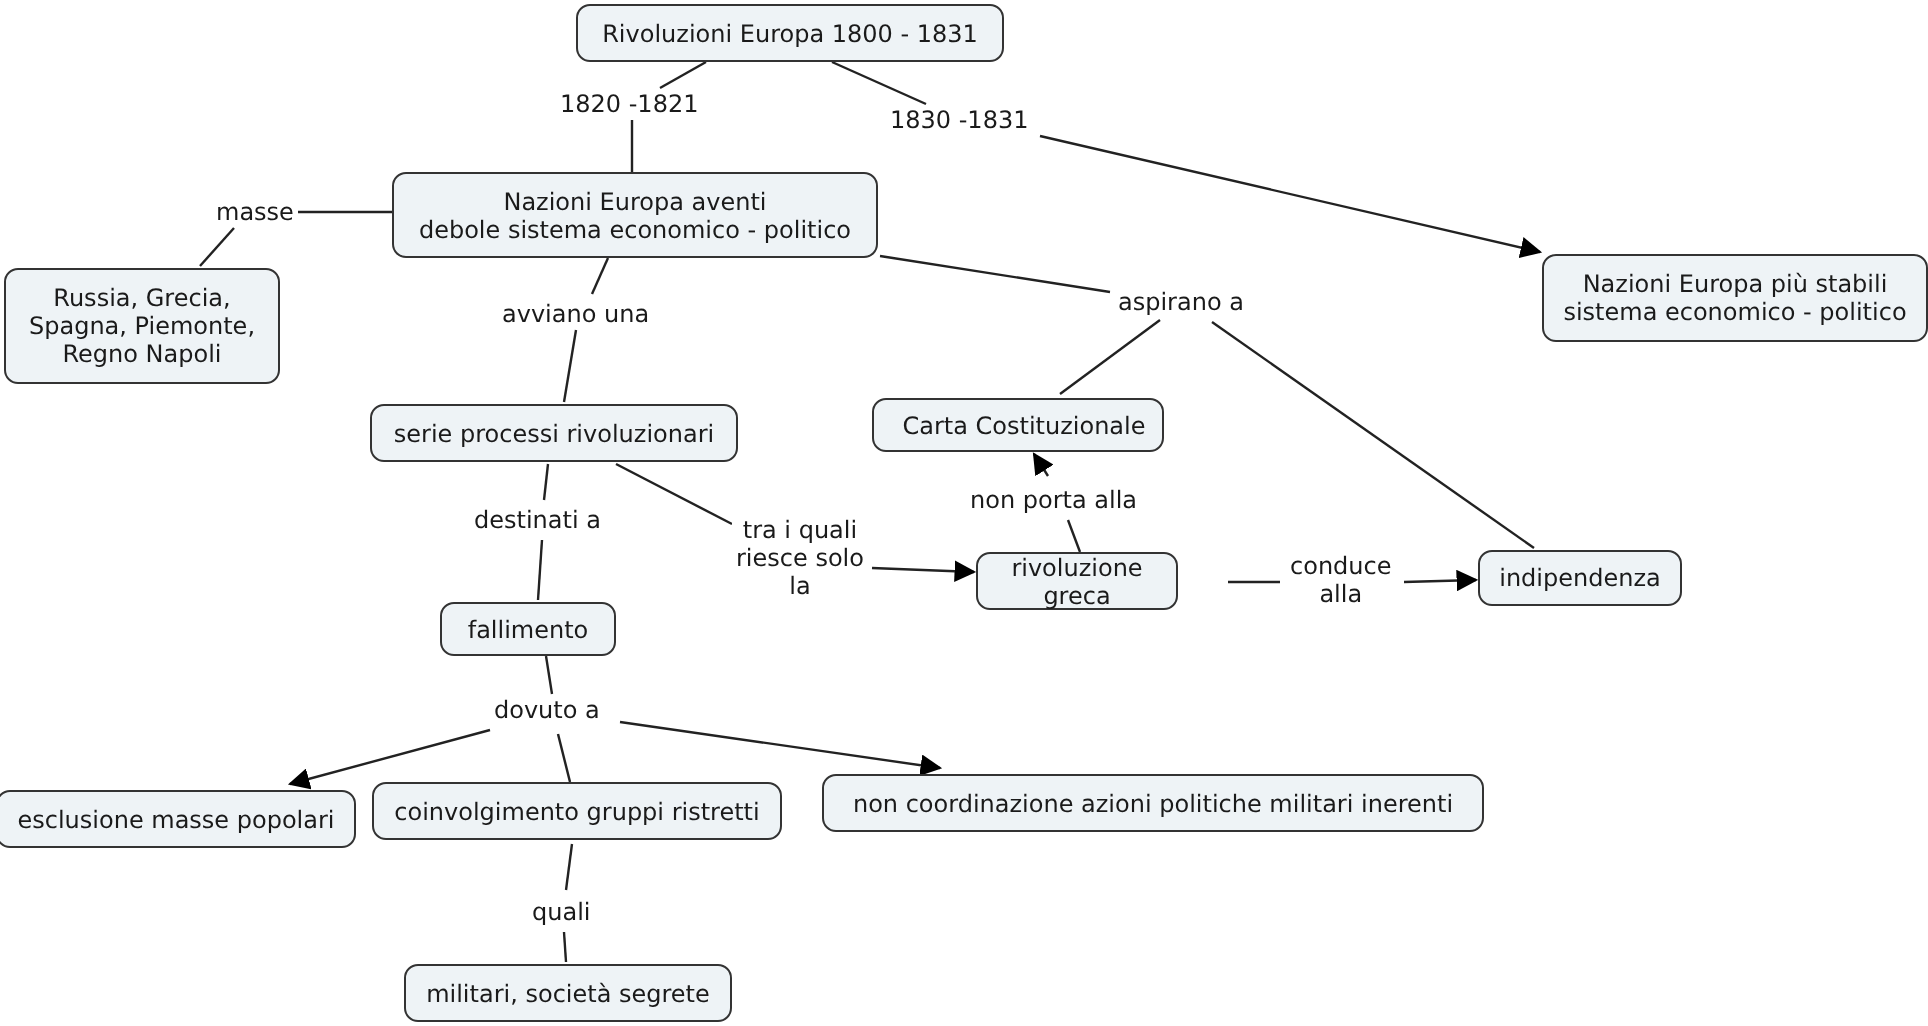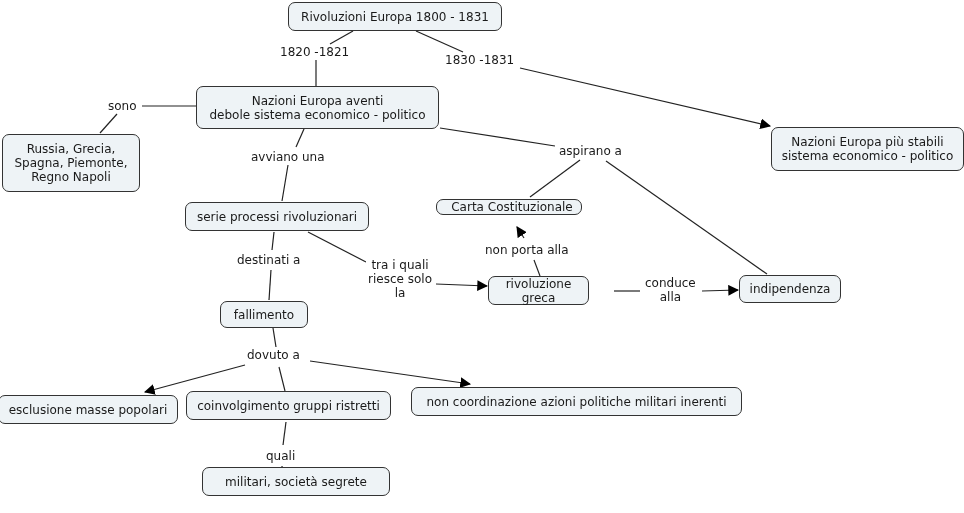--- a/index.html
+++ b/index.html
@@ -53,32 +53,32 @@
 
 <div class="node" style="left:288px; top:2px; width:214px; height:29px;">Rivoluzioni Europa 1800 - 1831</div>
 <div class="node" style="left:196px; top:86px; width:243px; height:43px;text-align:center;">Nazioni Europa aventi
 debole sistema economico - politico</div>
 <div class="node" style="left:771px; top:127px; width:193px; height:44px;">Nazioni Europa più stabili
 sistema economico - politico</div>
 <div class="node" style="left:2px; top:134px; width:138px; height:58px;">Russia, Grecia,
 Spagna, Piemonte,
 Regno Napoli</div>
 <div class="node" style="left:185px; top:202px; width:184px; height:29px;">serie processi rivoluzionari</div>
-<div class="node" style="left:436px; top:199px; width:146px; height:16px;padding-left:12px;">Carta Costituzionale</div>
+<div class="node" style="left:436px; top:199px; width:146px; height:27px;padding-left:12px;">Carta Costituzionale</div>
 <div class="node" style="left:220px; top:301px; width:88px; height:27px;">fallimento</div>
 <div class="node" style="left:488px; top:276px; width:101px; height:29px;">rivoluzione greca</div>
 <div class="node" style="left:739px; top:275px; width:102px; height:28px;text-align:right;">indipendenza</div>
 <div class="node" style="left:-2px; top:395px; width:180px; height:29px;">esclusione masse popolari</div>
 <div class="node" style="left:186px; top:391px; width:205px; height:29px;">coinvolgimento gruppi ristretti</div>
 <div class="node" style="left:411px; top:387px; width:331px; height:29px;">non coordinazione azioni politiche militari inerenti</div>
-<div class="node" style="left:202px; top:467px; width:188px; height:29px;">militari, società segrete</div>
+<div class="node" style="left:202px; top:482px; width:164px; height:29px;">militari, società segrete</div>
 
 <div class="label" style="left:278px; top:45px;">1820 -1821</div>
 <div class="label" style="left:443px; top:53px;">1830 -1831</div>
-<div class="label" style="left:106px; top:99px;">sono</div>
+<div class="label" style="left:106px; top:99px;">masse</div>
 <div class="label" style="left:249px; top:150px;">avviano una</div>
 <div class="label" style="left:557px; top:144px;">aspirano a</div>
 <div class="label" style="left:235px; top:253px;">destinati a</div>
 <div class="label" style="left:366px; top:258px;">tra i quali
 riesce solo
 la</div>
 <div class="label" style="left:483px; top:243px;">non porta alla</div>
 <div class="label" style="left:643px; top:276px;">conduce
 alla</div>
 <div class="label" style="left:245px; top:348px;">dovuto a</div>

